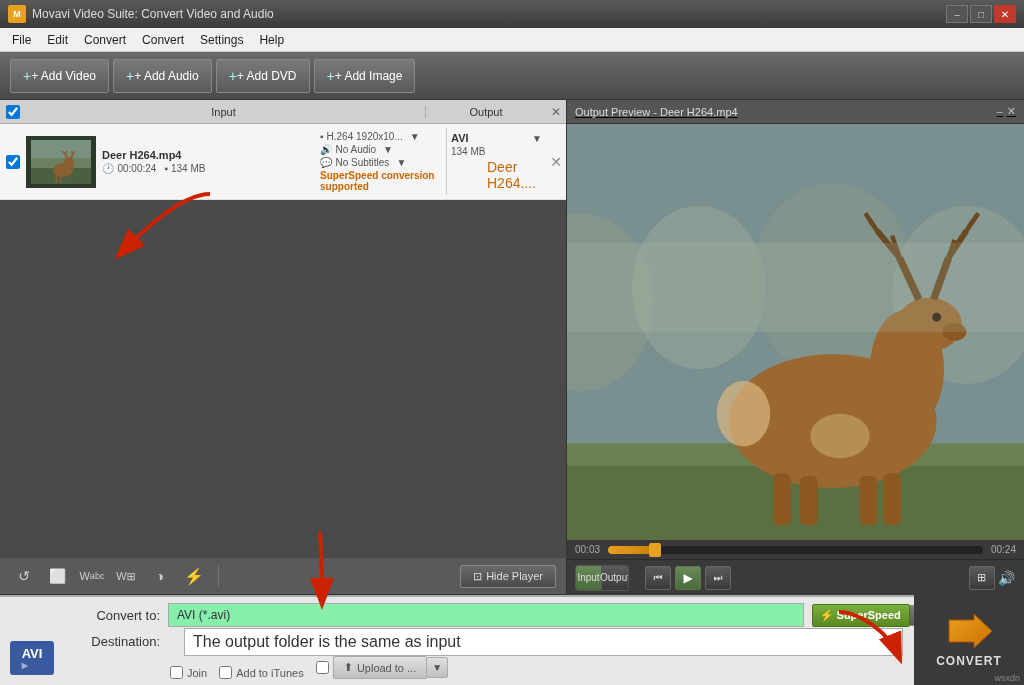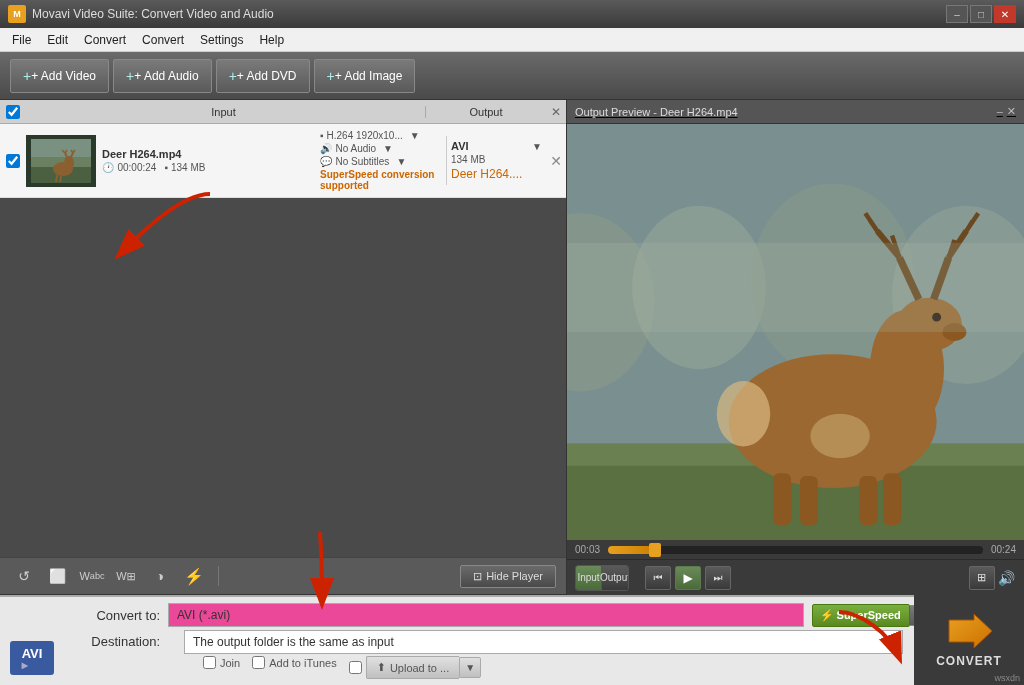--- a/index.html
+++ b/index.html
@@ -119,21 +119,21 @@
     .file-meta { display: flex; gap: 8px; margin-top: 2px; }
     .meta-item { display: flex; align-items: center; gap: 3px; font-size: 10px; color: #555; }
     .file-info-right { width: 130px; padding: 2px 4px; }
     .codec-info { display: flex; align-items: center; gap: 3px; font-size: 10px; color: #555; }
     .superspeed-text { color: #cc6600; font-size: 10px; font-weight: bold; margin-top: 2px; }
 
     
     .output-col { width: 100px; padding: 4px; border-left: 1px solid #ccc; display: flex; flex-direction: column; gap: 2px; }
     .output-format { font-size: 11px; font-weight: bold; color: #333; display: flex; align-items: center; justify-content: space-between; }
     .output-size { font-size: 10px; color: #555; }
-    .output-filename { font-size: 12px; color: #cc6600; }
+    .output-filename { font-size: 14px; color: #cc6600; margin-left: 36px; }
     .row-close { width: 20px; padding: 4px 2px; cursor: pointer; color: #888; font-size: 14px; display: flex; align-items: flex-start; justify-content: center; }
 
     .empty-area { flex: 1; background: #4a4a4a; }
 
     
     .right-panel {
       flex: 1;
       background: #3a3a3a;
       display: flex;
       flex-direction: column;
@@ -211,21 +211,21 @@
       height: 90px;
       border-top: 2px solid #aaa;
       display: flex;
       flex-direction: column;
       justify-content: space-between;
       padding: 6px 10px 6px 10px;
       position: relative;
     }
     .convert-to-row { display: flex; align-items: center; gap: 8px; }
     .convert-label { font-size: 13px; color: #333; width: 90px; text-align: right; flex-shrink: 0; }
-    .format-input { flex: 1; background: #ec4899; border: 1px solid #aaa; padding: 4px 8px; font-size: 12px; color: #333; }
+    .format-input { flex: 1; background: #86efac; border: 1px solid #aaa; padding: 4px 8px; font-size: 12px; color: #333; }
     .superspeed-btn {
       background: linear-gradient(to bottom, #7ab040, #5a8820);
       border: 1px solid #4a7810;
       color: white;
       padding: 4px 8px;
       font-size: 11px;
       font-weight: bold;
       cursor: pointer;
       display: flex;
       align-items: center;
@@ -244,41 +244,41 @@
     .settings-btn {
       background: linear-gradient(to bottom, #f0f0f0, #d0d0d0);
       border: 1px solid #aaa;
       color: #333;
       padding: 4px 14px;
       cursor: pointer;
       font-size: 12px;
       border-radius: 2px;
     }
     .destination-row { display: flex; align-items: center; gap: 24px; }
-    .dest-input { flex: 1; background: white; border: 1px solid #aaa; padding: 4px 8px; font-size: 12px; color: #333; }
+    .dest-input { flex: 1; background: white; border: 1px solid #aaa; padding: 4px 8px; font-size: 16px; color: #333; }
     .browse-btn {
       background: linear-gradient(to bottom, #f0f0f0, #d0d0d0);
       border: 1px solid #aaa;
       border-right: none;
       color: #333;
       padding: 4px 12px;
       cursor: pointer;
       font-size: 12px;
       border-radius: 2px 0 0 2px;
     }
     .browse-dropdown {
       background: linear-gradient(to bottom, #f0f0f0, #d0d0d0);
       border: 1px solid #aaa;
       color: #333;
       padding: 4px 5px;
       cursor: pointer;
       font-size: 10px;
       border-radius: 0 2px 2px 0;
     }
-    .options-row { display: flex; align-items: flex-start; gap: 12px; margin-left: 33px; }
+    .options-row { display: flex; align-items: flex-end; gap: 12px; }
     .option-check { display: flex; align-items: center; gap: 4px; font-size: 11px; color: #555; cursor: pointer; }
     .upload-btn {
       background: linear-gradient(to bottom, #e0e0e0, #c0c0c0);
       border: 1px solid #aaa;
       border-right: none;
       color: #555;
       padding: 4px 10px;
       cursor: pointer;
       font-size: 11px;
       display: flex;

